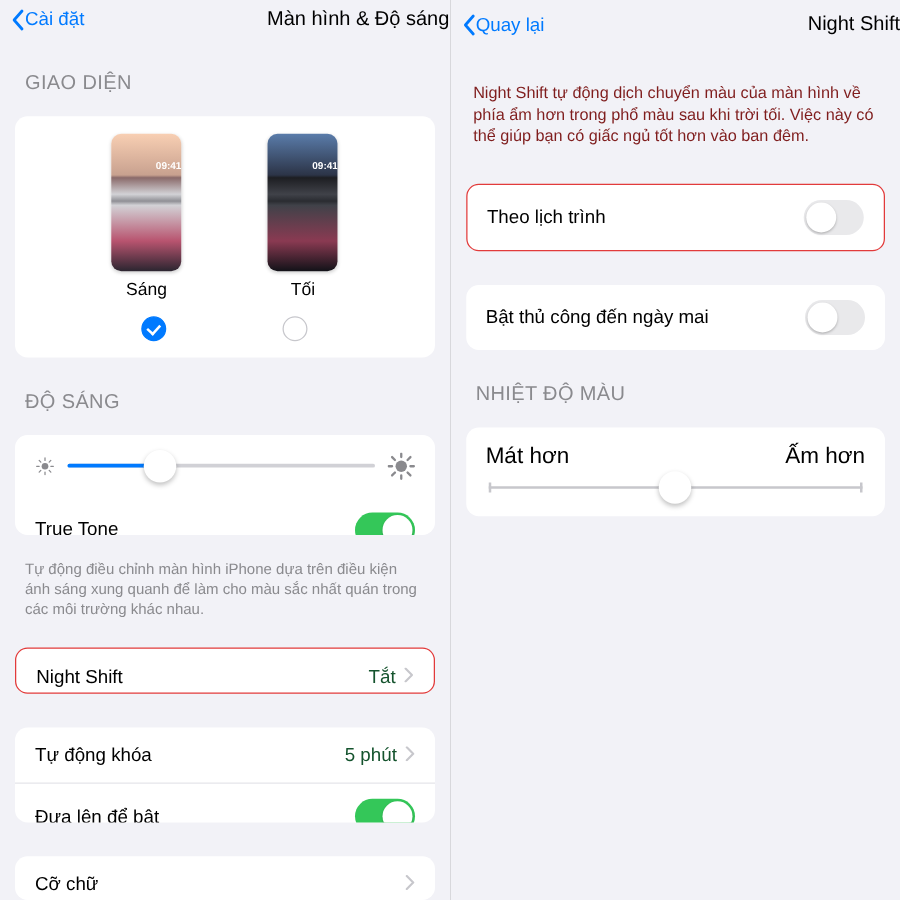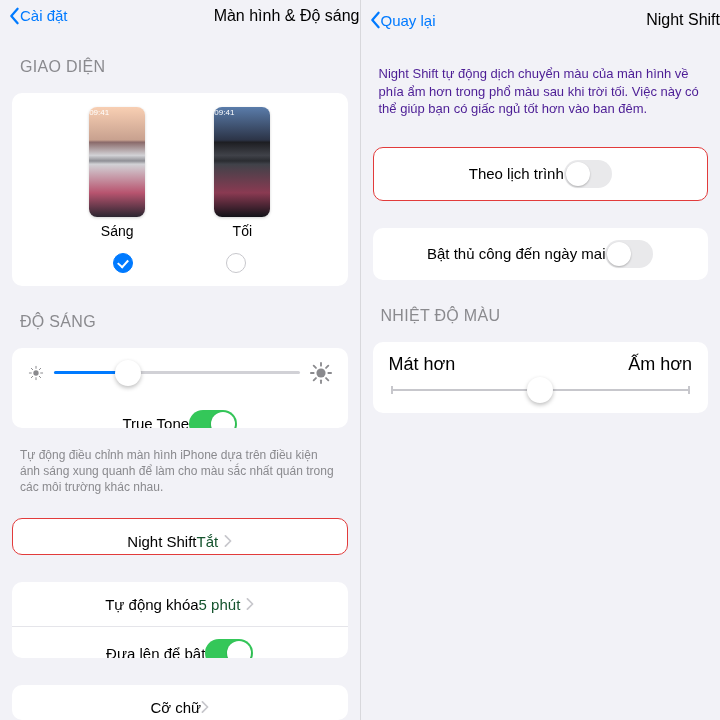--- a/index.html
+++ b/index.html
@@ -6,49 +6,49 @@
   body { width: 720px; height: 720px; background: #fff; display: flex; }
   .panel { flex: 1; background: #f2f2f7; display: flex; flex-direction: column; overflow: hidden; gap: 11px; }
   .panel.left { border-right: 1px solid #d8d8dc; }
   .navbar { height: 40px; display: flex; align-items: center; padding: 0 8px; position: relative; background: #f2f2f7; }
   .back { display: flex; align-items: center; color: #007aff; font-size: 15px; cursor: pointer; }
   .back svg { width: 12px; height: 18px; }
   .navtitle { position: absolute; left: 0; right: 0; text-align: right; font-size: 16px; font-weight: 400; color: #000; pointer-events: none; padding-left: 46px; }
   .section-header { font-size: 16px; color: #8a8a8e; padding: 16px 20px 6px 20px; text-transform: uppercase; letter-spacing: .3px; }
   .card { background: #fff; border-radius: 10px; margin: 0 12px; overflow: hidden; }
   .card + .card { margin-top: 16px; }
-  .row { display: flex; align-items: center; justify-content: center; padding: 12px 16px; font-size: 15px; color: #000; min-height: 44px; }
+  .row { display: flex; align-items: center; justify-content: space-between; padding: 12px 16px; font-size: 15px; color: #000; min-height: 44px; }
   .row + .row { border-top: 1px solid #e5e5ea; }
   .row .value { color: #14532d; display: flex; align-items: center; gap: 6px; }
   .footer-note { font-size: 12px; color: #8a8a8e; padding: 8px 20px 12px 20px; line-height: 1.35; }
   .highlight { border: 1.5px solid #e23b3b; border-radius: 10px; }
   .appearance-row { display: flex; justify-content: space-evenly; padding: 14px 8px 8px 8px; }
   .appearance-item { display: flex; flex-direction: column; align-items: center; gap: 6px; font-size: 14px; }
   .appearance-item .thumb { width: 56px; height: 110px; border-radius: 8px; box-shadow: 0 1px 3px rgba(0,0,0,.18); overflow: hidden; position: relative; }
   .thumb.light { background: linear-gradient(180deg,#f8cfb3 0%, #c8a18f 30%, #8a6a6a 32%, #d2d2d6 44%, #8f8f95 49%, #d2d2d6 52%, #b8546f 78%, #2b2530 100%); }
   .thumb.dark  { background: linear-gradient(180deg,#5a7caa 0%, #2c3447 30%, #1d1e22 32%, #404249 44%, #2a2c31 49%, #404249 52%, #8a3a52 78%, #121218 100%); }
-  .thumb .clock { position: absolute; top: 1px; left: 0; right: 0; text-align: left; font-size: 8px; font-weight: 400; }
+  .thumb .clock { position: absolute; top: 21px; left: 0; right: 0; text-align: right; font-size: 8px; font-weight: 700; }
   .thumb.light .clock { color: #fff; }
   .thumb.dark .clock { color: #fff; }
   .radio { width: 20px; height: 20px; border-radius: 50%; border: 1.5px solid #c7c7cc; display: inline-flex; align-items: center; justify-content: center; }
   .radio.checked { background: #007aff; border-color: #007aff; }
   .radio.checked::after { content: ""; width: 8px; height: 5px; border: 2px solid #fff; border-top: 0; border-right: 0; transform: rotate(-48deg); margin-top: -2px; }
   .appearance-foot { display: flex; justify-content: space-evenly; padding: 6px 8px 12px 8px; }
   .toggle { width: 48px; height: 28px; border-radius: 14px; background: #e9e9eb; position: relative; transition: background .15s; }
   .toggle .knob { position: absolute; top: 2px; left: 2px; width: 24px; height: 24px; background: #fff; border-radius: 50%; box-shadow: 0 1px 2px rgba(0,0,0,.25); transition: left .15s; }
   .toggle.on { background: #34c759; }
   .toggle.on .knob { left: 22px; }
   .chevron svg { width: 8px; height: 12px; }
   .brightness-row { padding: 14px 16px; }
   .brightness { display: flex; align-items: center; gap: 10px; }
   .sun { color: #8a8a8e; display: flex; }
   .slider-track { flex: 1; height: 3px; background: #d1d1d6; border-radius: 3px; position: relative; }
   .slider-fill { position: absolute; left: 0; top: 0; bottom: 0; background: #007aff; border-radius: 3px; }
   .slider-thumb { position: absolute; top: 50%; width: 26px; height: 26px; background: #fff; border-radius: 50%; box-shadow: 0 2px 4px rgba(0,0,0,.25); transform: translate(-50%, -50%); }
-  .description-block { font-size: 13px; color: #4c1d95; padding: 14px 18px 18px 18px; line-height: 1.35; }
+  .description-block { font-size: 13px; color: #7f1d1d; padding: 14px 18px 18px 18px; line-height: 1.35; }
   .temp-labels { display: flex; justify-content: space-between; padding: 12px 16px 4px 16px; font-size: 18px; }
   .temp-slider { position: relative; padding: 10px 18px 22px 18px; }
   .temp-track { height: 2px; background: #c7c7cc; position: relative; }
   .temp-track::before, .temp-track::after { content: ""; position: absolute; width: 2px; height: 8px; background: #c7c7cc; top: -3px; }
   .temp-track::before { left: 0; }
   .temp-track::after { right: 0; }
 </style>
 </head>
 <body>
 

